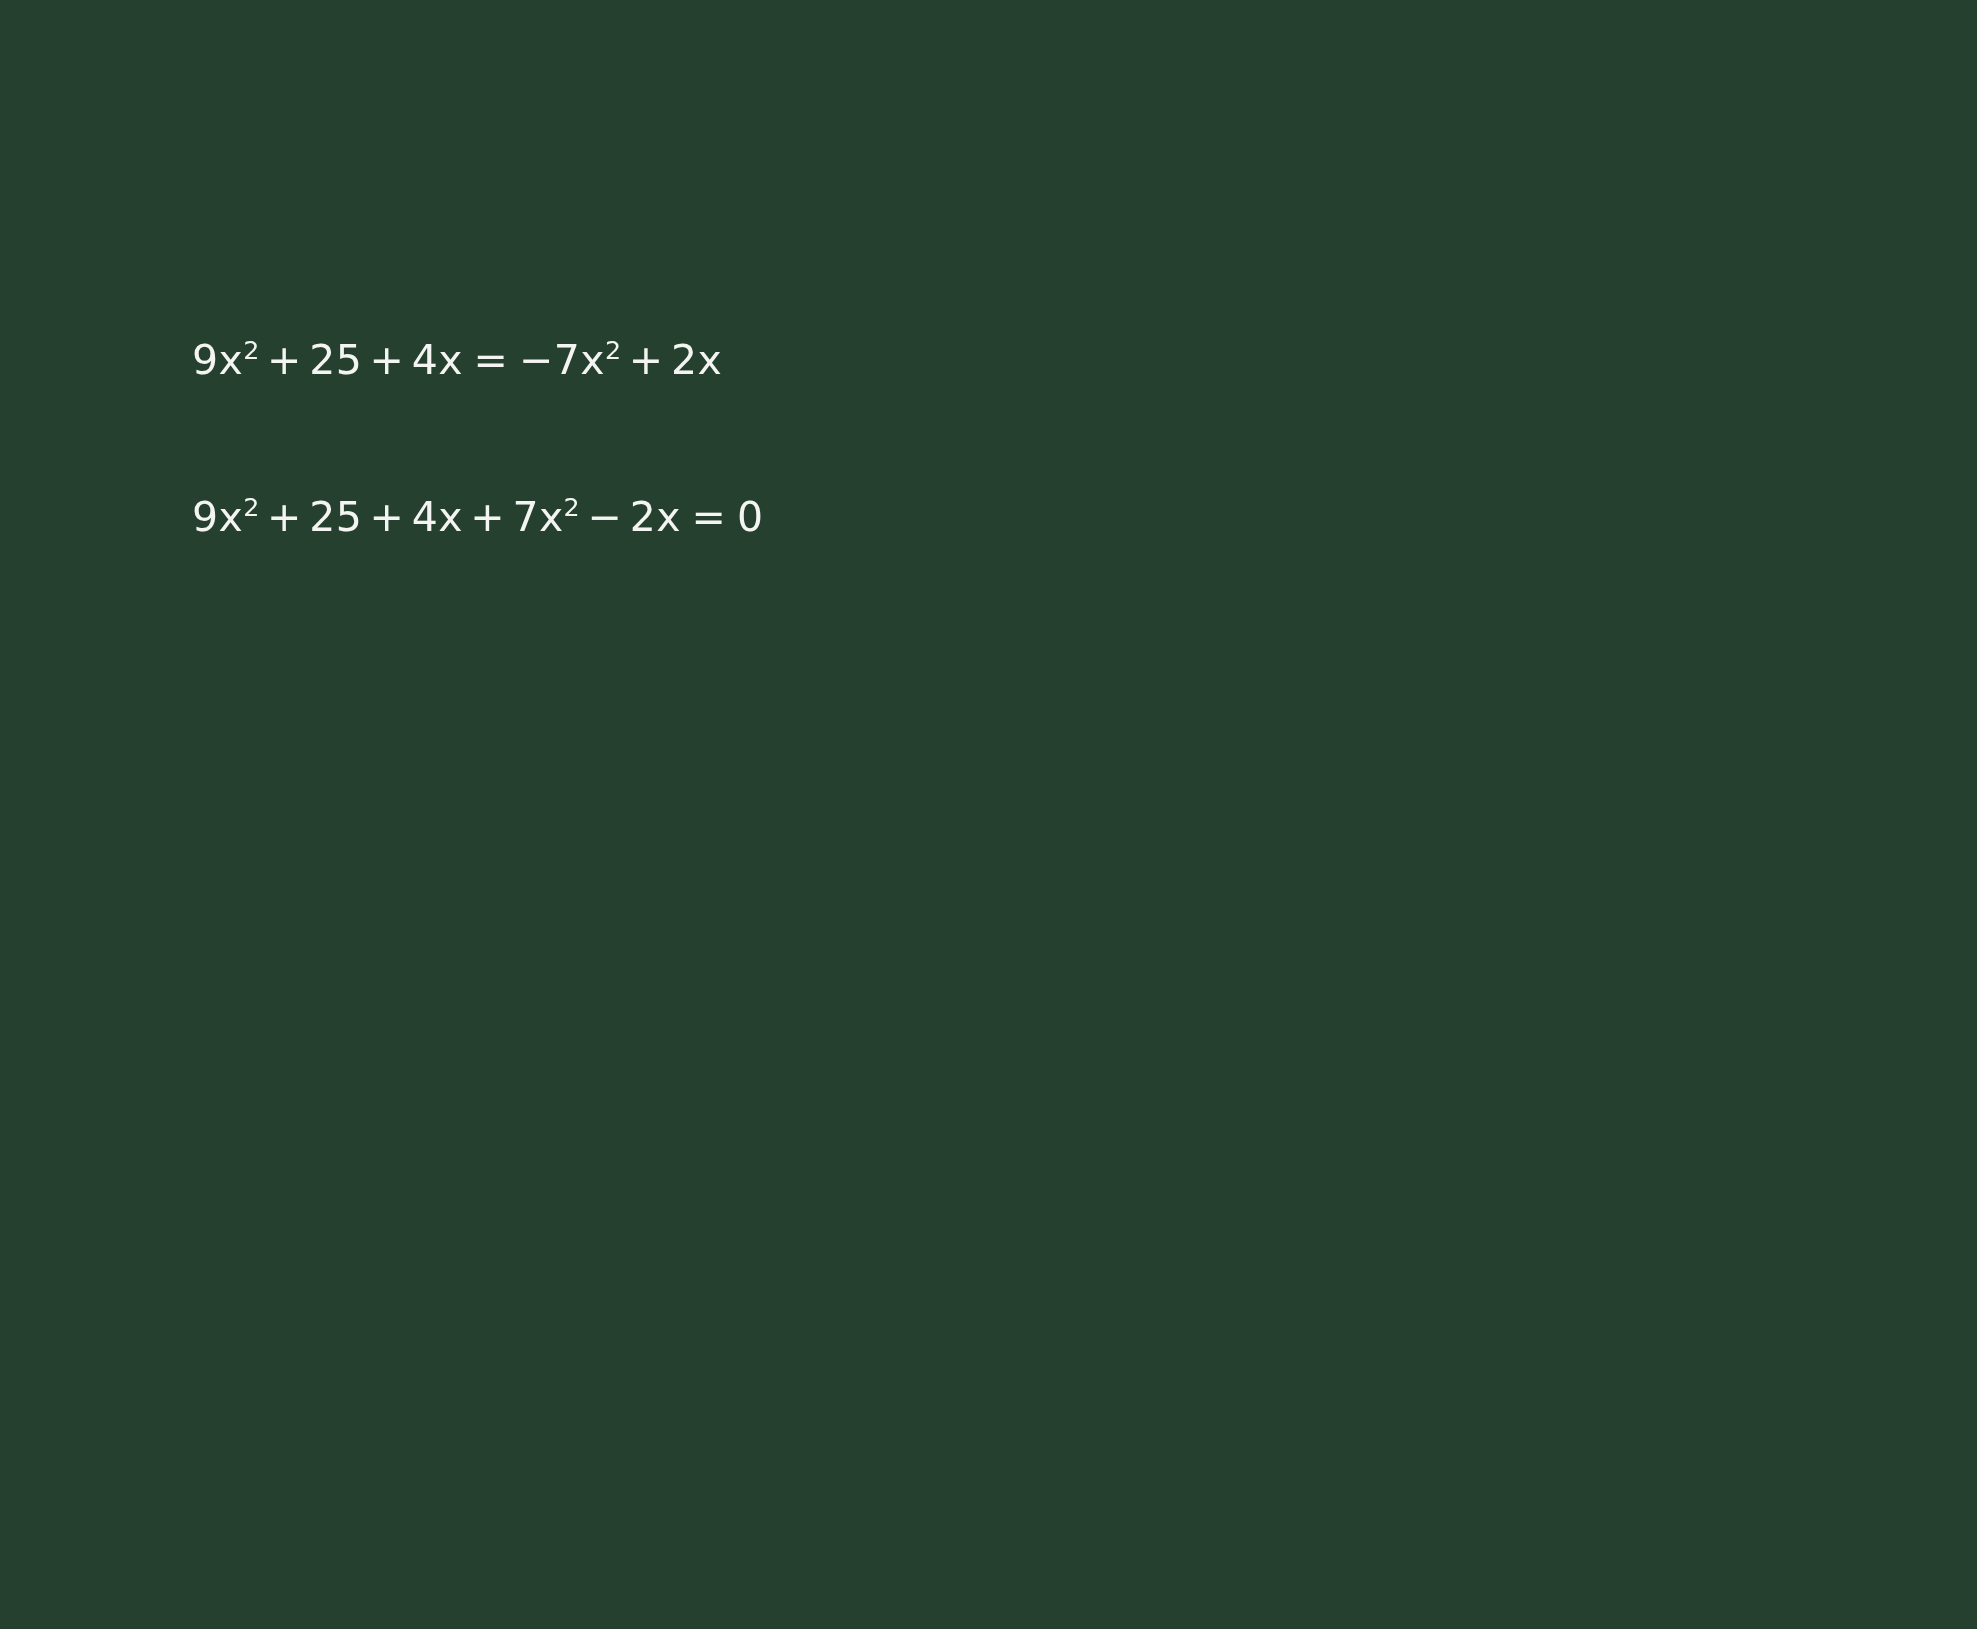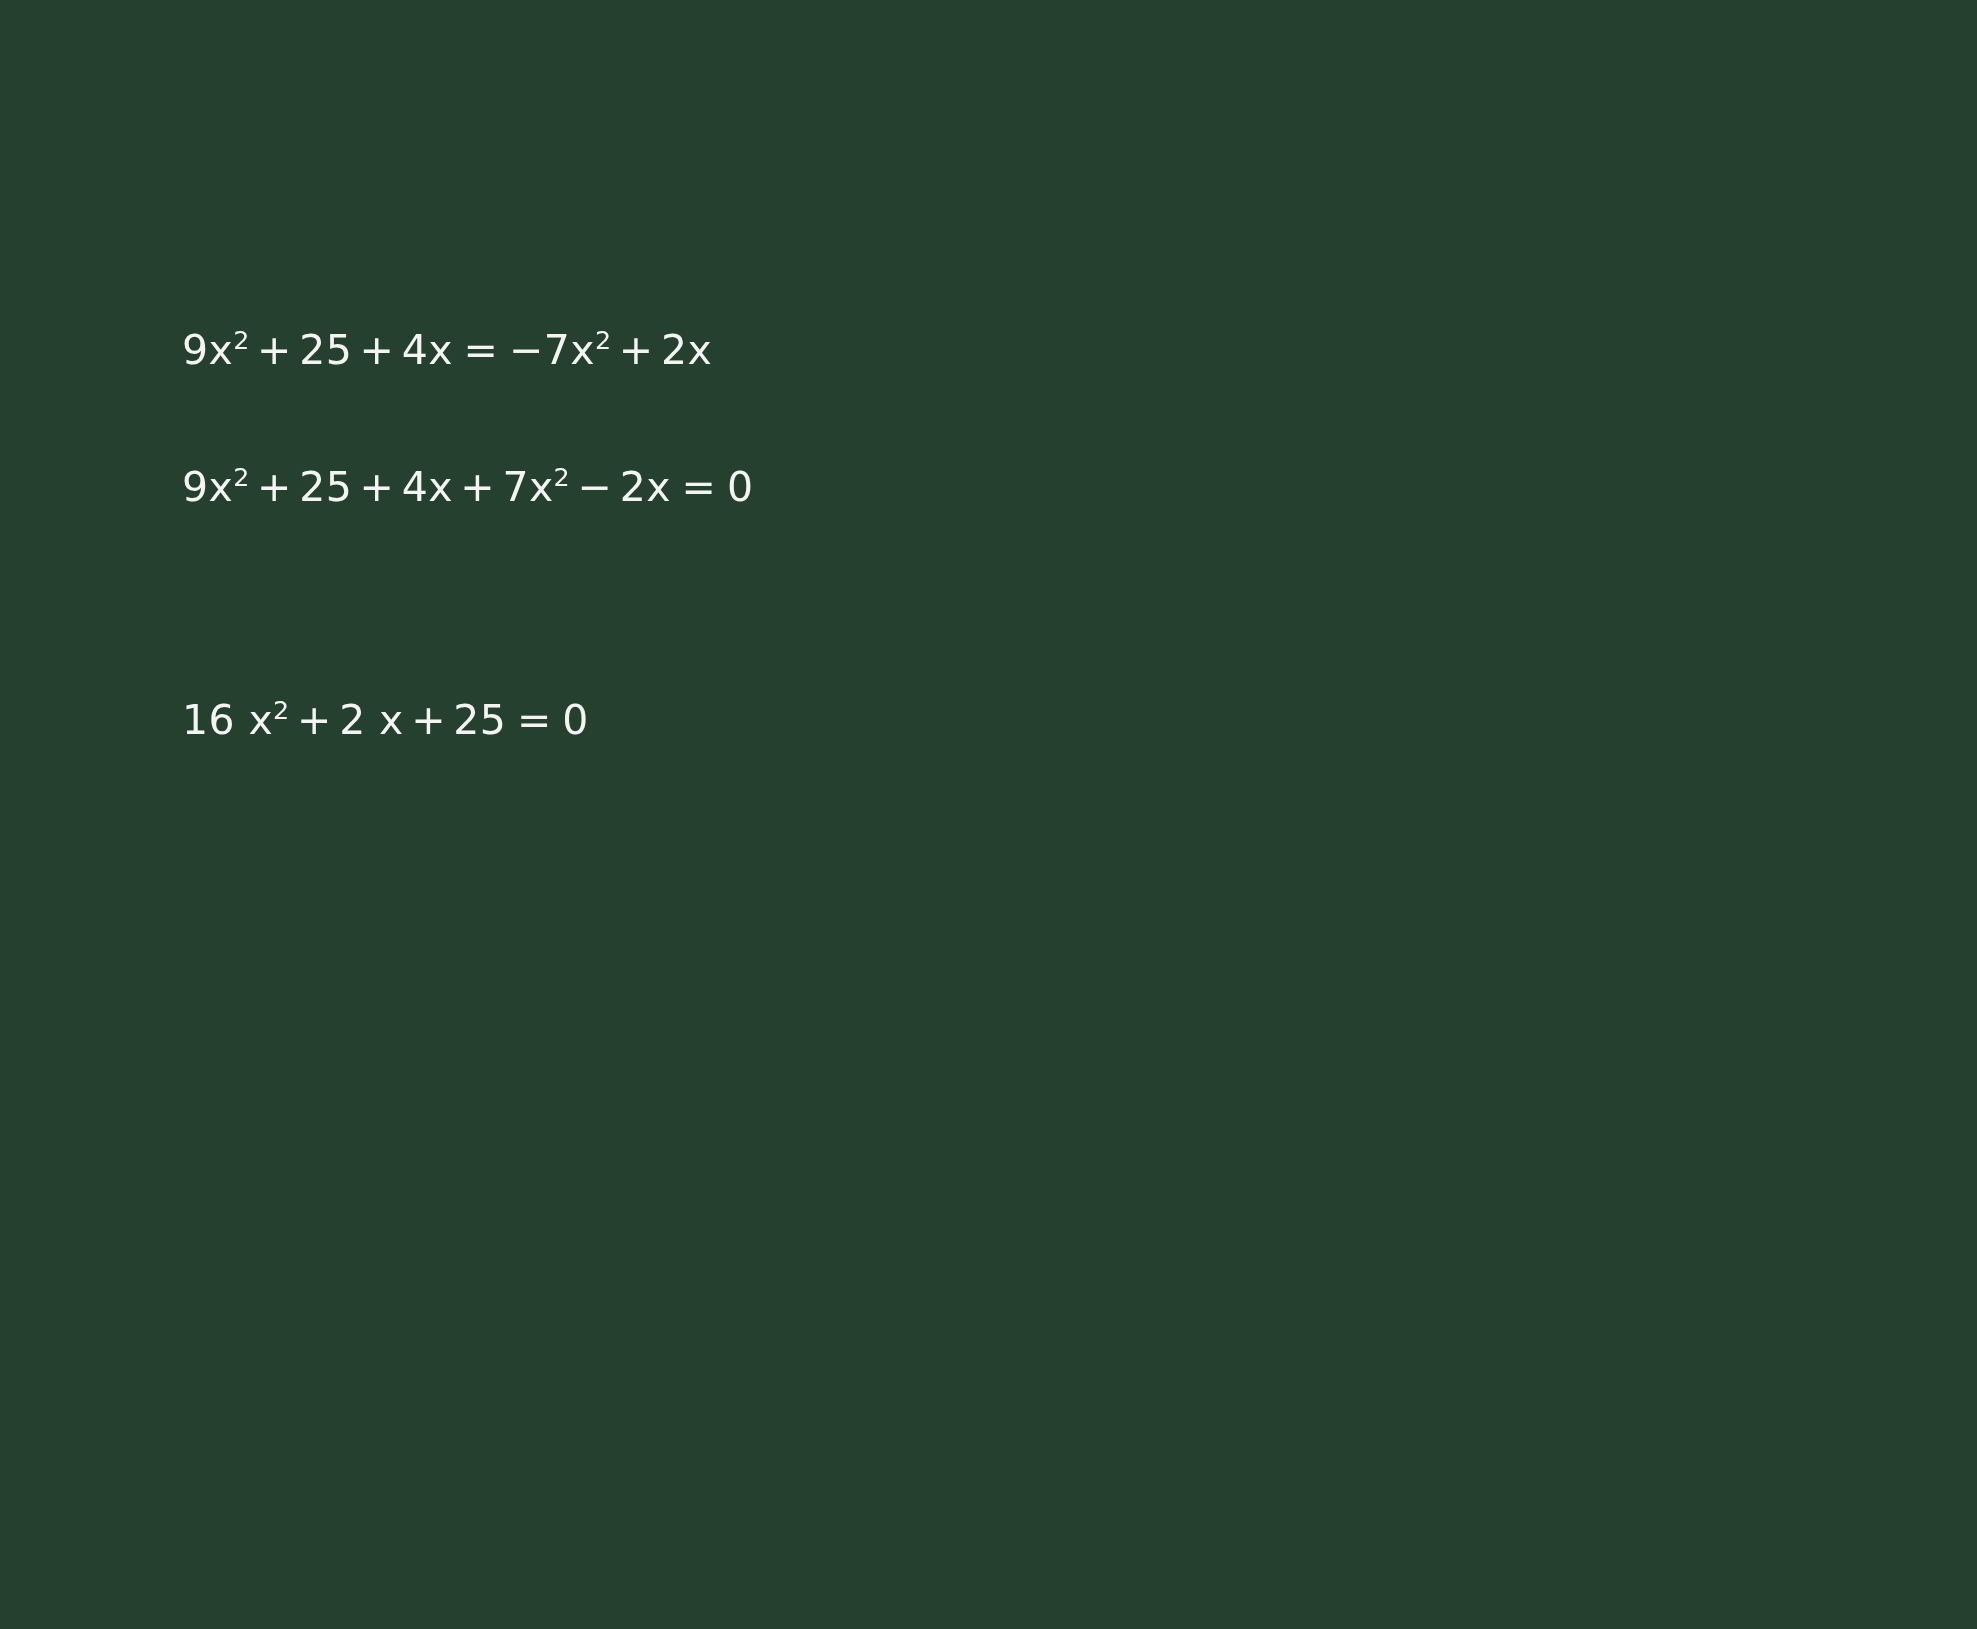--- a/index.html
+++ b/index.html
@@ -25,21 +25,21 @@
     left: 182px;
     top: 330px;
     width: 1600px;
   }
   .line {
     font-size: 41px;
     line-height: 1.0;
     letter-spacing: 0.4px;
     white-space: nowrap;
     color: #f4f5f2;
-    margin: 0;
+    margin: 10px;
   }
   .gap-sm { height: 96px; }
   .gap-md { height: 110px; }
   .gap-lg { height: 118px; }
   sup {
     font-size: 0.62em;
     vertical-align: super;
     line-height: 0;
   }
   .op {
@@ -68,23 +68,20 @@
 
     <div class="line">
       9x<sup>2</sup><span class="op">+</span>25<span class="op">+</span>4x<span class="op">+</span>7x<sup>2</sup><span class="op">−</span>2x<span class="eq">=</span>0
     </div>
 
     <div class="gap-sm"></div>
 
 
     <div class="gap-sm"></div>
 
-    <div class="line">
-      16 x<sup>2</sup><span class="op">+</span>2 x<span class="op">+</span>25<span class="eq">=</span>0
-    </div>
 
     <div class="gap-lg"></div>
     <div class="gap-sm"></div>
 
 
     <div class="gap-md"></div>
 
 
     <div class="gap-lg"></div>
     <div class="gap-sm"></div>

